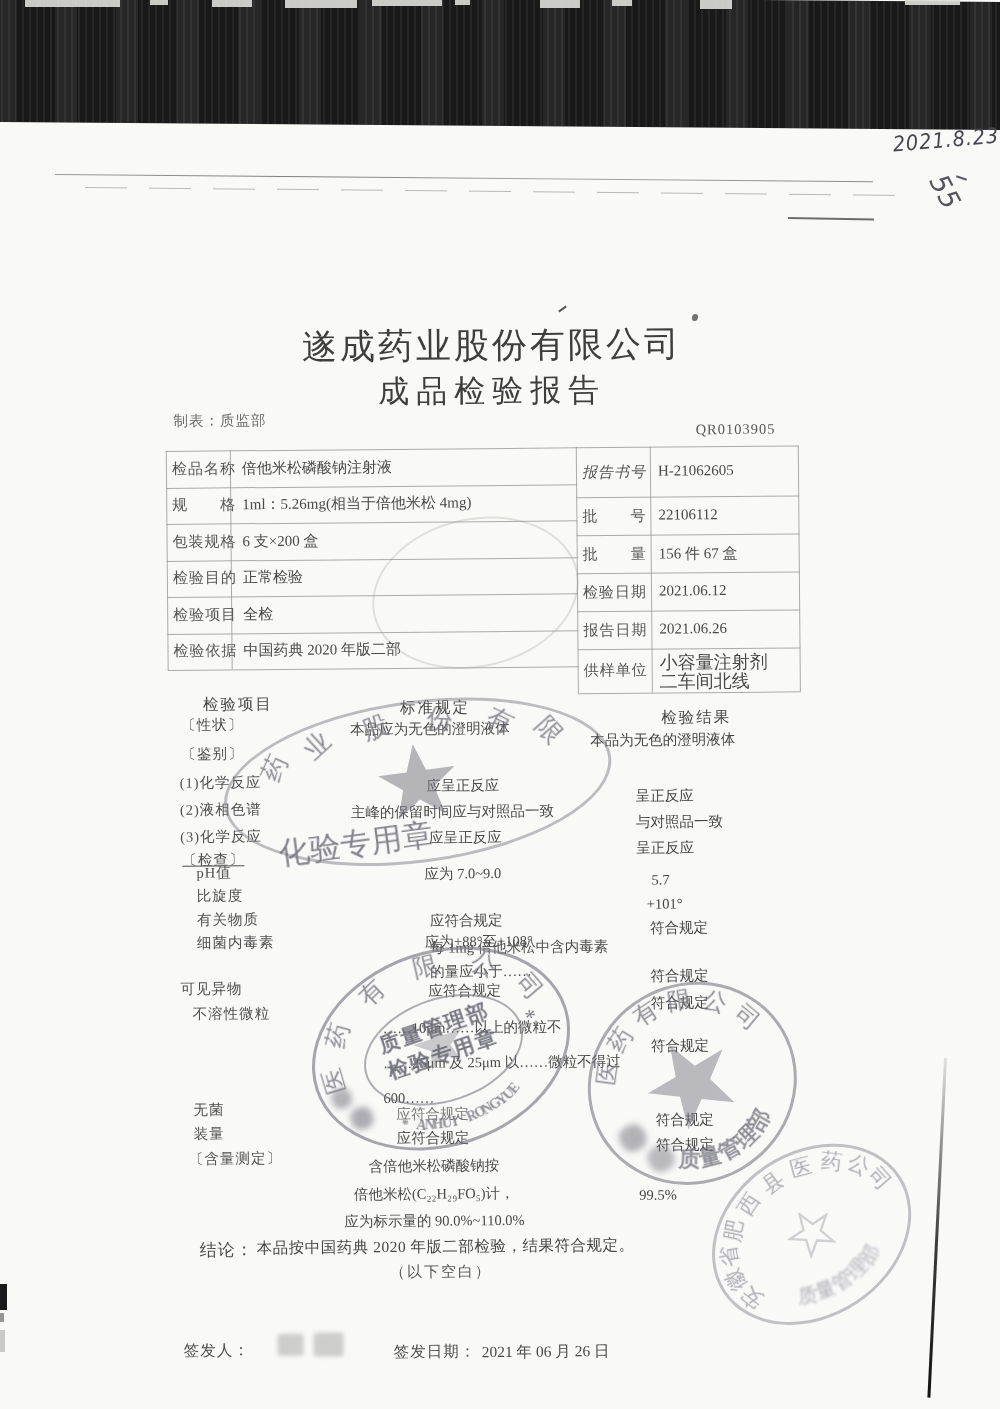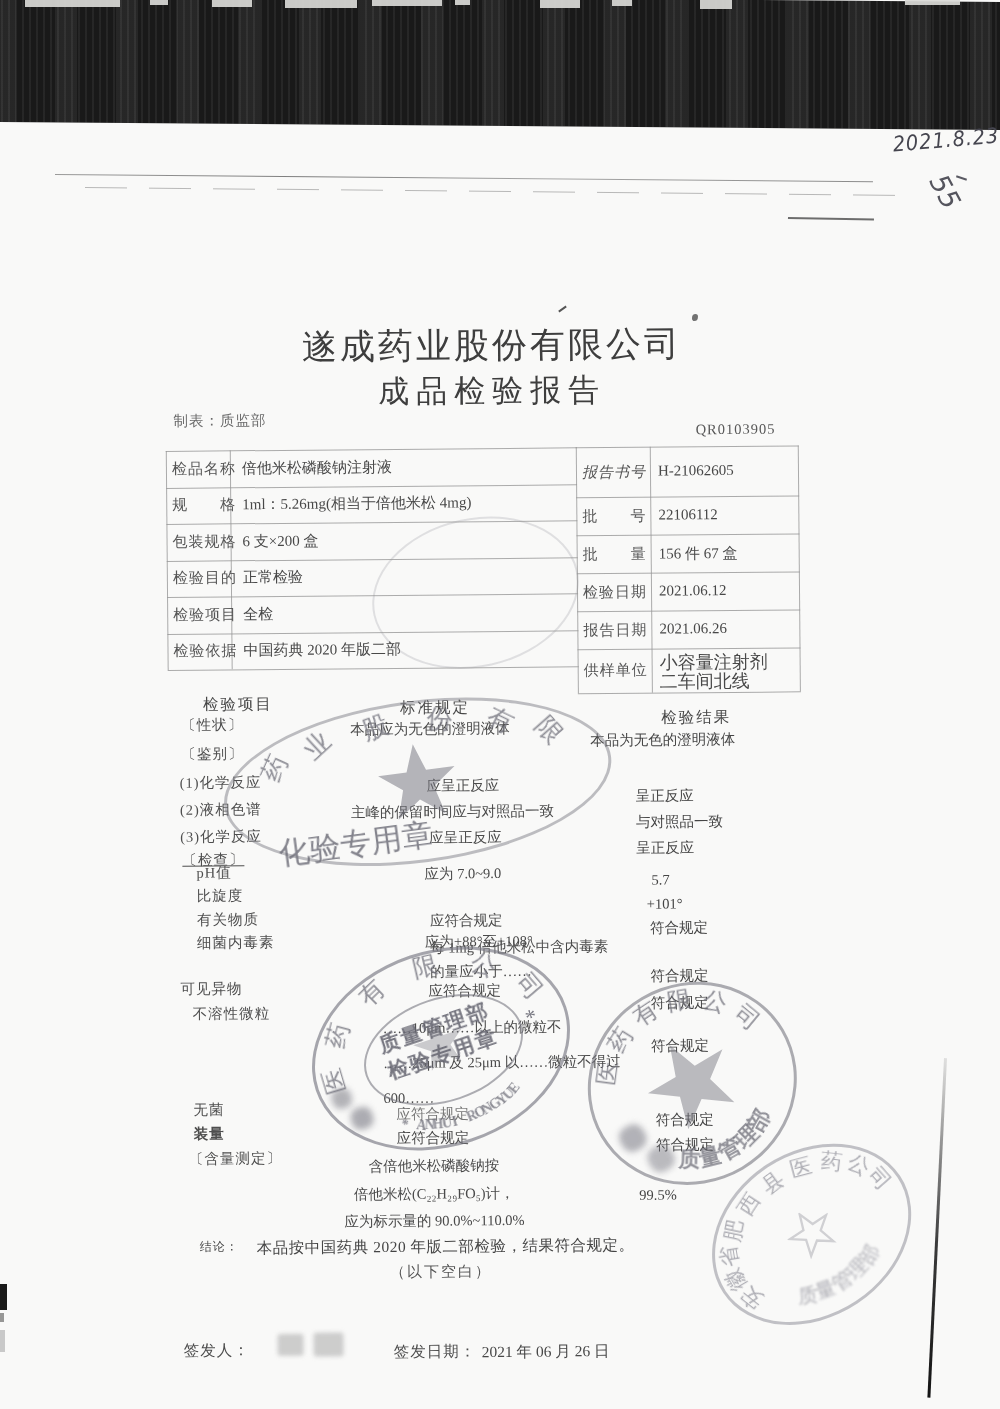--- a/index.html
+++ b/index.html
@@ -192,31 +192,31 @@
     <div class="t item" style="left:190px;top:1002px;">不溶性微粒</div>
     <div class="t std pre" style="left:380px;top:1010px;line-height:35px;">……10μm……以上的微粒不
 ……25μm 及 25μm 以……微粒不得过
 600……</div>
     <div class="t res" style="left:648px;top:1038px;">符合规定</div>
 
     <div class="t item" style="left:190px;top:1098px;">无菌</div>
     <div class="t std" style="left:393px;top:1104px;opacity:.75;">应符合规定</div>
     <div class="t res" style="left:652px;top:1112px;">符合规定</div>
 
-    <div class="t item" style="left:190px;top:1122px;font-weight:bold;">装量</div>
+    <div class="t item" style="left:190px;top:1122px;">装量</div>
     <div class="t std" style="left:393px;top:1128px;">应符合规定</div>
     <div class="t res" style="left:652px;top:1137px;">符合规定</div>
 
     <div class="t item" style="left:185px;top:1147px;">〔含量测定〕</div>
     <div class="t std pre" style="left:300px;top:1152px;width:260px;text-align:center;line-height:27.5px;">含倍他米松磷酸钠按
 倍他米松(C₂₂H₂₉FO₅)计，
 应为标示量的 90.0%~110.0%</div>
     <div class="t res" style="left:635px;top:1188px;">99.5%</div>
 
-    <div class="t" style="left:195px;top:1236px;font-size:12px;color:#474747;letter-spacing:1px;">结论：</div>
+    <div class="t" style="left:195px;top:1236px;font-size:17px;color:#474747;letter-spacing:1px;">结论：</div>
     <div class="t" style="left:252px;top:1236px;font-size:15.5px;color:#454545;letter-spacing:.5px;">本品按中国药典 2020 年版二部检验，结果符合规定。</div>
     <div class="t" style="left:385px;top:1262px;font-size:15px;color:#555;letter-spacing:2px;">（以下空白）</div>
 
     <div class="t" style="left:178px;top:1338px;font-size:15.5px;letter-spacing:1px;color:#4c4c4c;">签发人：</div>
     <div class="sig-blob" style="left:272px;top:1332px;width:26px;height:22px;"></div>
     <div class="sig-blob" style="left:308px;top:1331px;width:30px;height:24px;"></div>
     <div class="t" style="left:388px;top:1341px;font-size:15.5px;letter-spacing:1px;color:#4c4c4c;">签发日期：</div>
     <div class="t" style="left:476px;top:1342px;font-size:15.5px;color:#474747;">2021 年 06 月 26 日</div>
 
     <div class="stamp" style="left:222px;top:700px;width:390px;height:162px;transform:rotate(-7deg);color:rgba(118,118,128,.8);">

